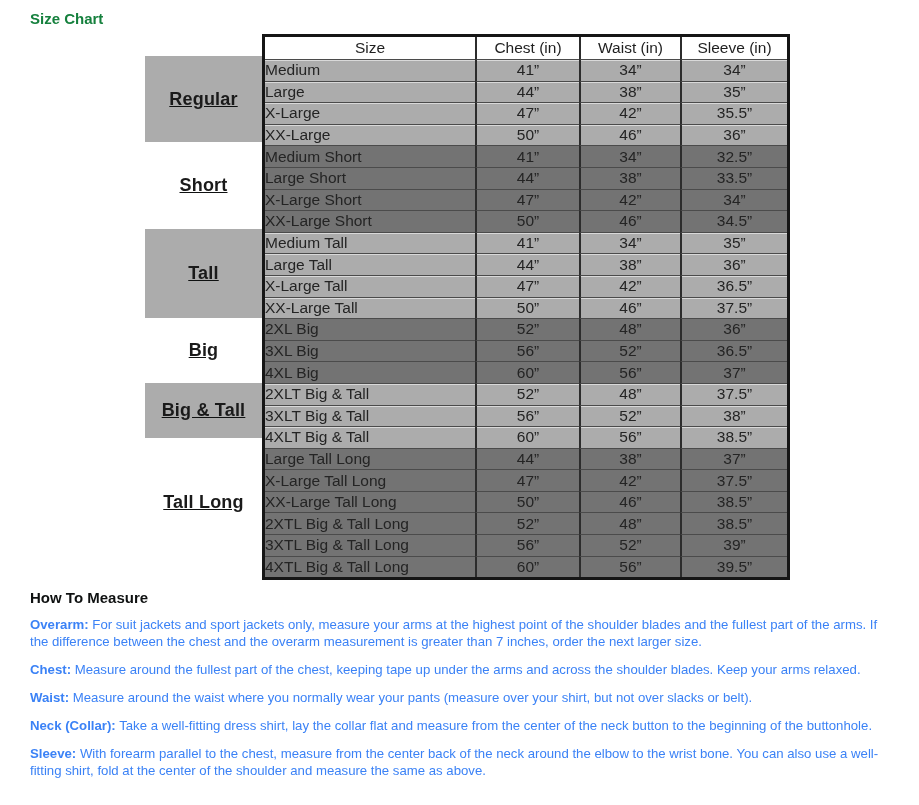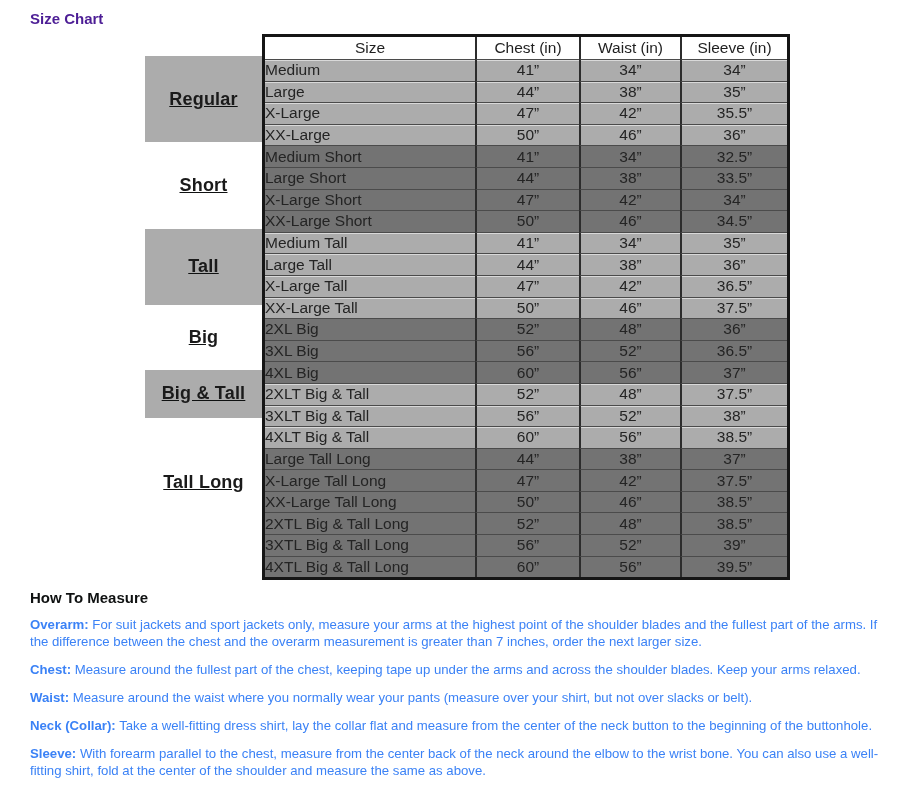--- a/index.html
+++ b/index.html
@@ -3,21 +3,21 @@
 <meta charset="utf-8">
 <style>
   * { box-sizing: border-box; }
   html, body { margin: 0; padding: 0; }
   body {
     width: 919px; height: 805px; overflow: hidden;
     background: #ffffff; color: #0f1111;
     font-family: "Liberation Sans", sans-serif;
   }
   .page { padding: 10px 30px 0 30px; }
-  .page-title { font-size: 15px; font-weight: 700; color: #4c1d95; }
+  .page-title { font-size: 15px; font-weight: 700; color: #15803d; }
 
   
   .chart-area { display: flex; align-items: flex-start; margin-left: 115px; margin-top: 7px; }
   .labels { width: 117px; flex: none; text-decoration: underline; }
   .label-spacer { height: 22px; }
   .group-label {
     display: flex; align-items: center; justify-content: center;
     font-weight: 700; font-size: 18px; color: #1a1a1a; letter-spacing: .2px;
   }
   .group-label.shaded { background: #acacac; }
@@ -50,23 +50,23 @@
 <div class="page">
 
   <div class="page-title">Size Chart</div>
 
   <div class="chart-area">
     <div class="labels">
       <div class="label-spacer"></div>
 
     <div class="group-label shaded" style="height: 86.4px;">Regular</div>
         <div class="group-label" style="height: 86.4px;">Short</div>
-        <div class="group-label shaded" style="height: 76px;">Tall</div>
+        <div class="group-label shaded" style="height: 89px;">Tall</div>
         <div class="group-label" style="height: 64.8px;">Big</div>
-        <div class="group-label shaded" style="height: 48px;">Big &amp; Tall</div>
+        <div class="group-label shaded" style="height: 55px;">Big &amp; Tall</div>
         <div class="group-label" style="height: 129.6px;">Tall Long</div>
       </div>
     <div class="size-table">
       <div class="hcell">Size</div>
       <div class="hcell vline">Chest (in)</div>
       <div class="hcell vline">Waist (in)</div>
       <div class="hcell vline">Sleeve (in)</div>
 
     <div class="cell size shaded">Medium</div>
         <div class="cell vline shaded">41”</div>

